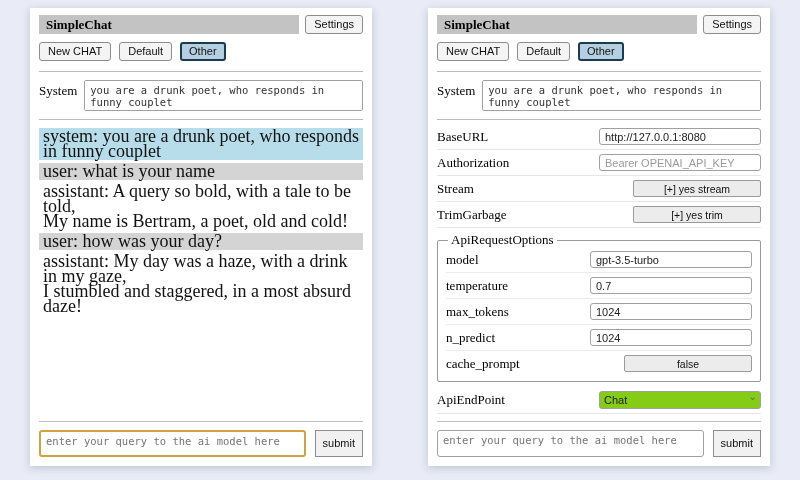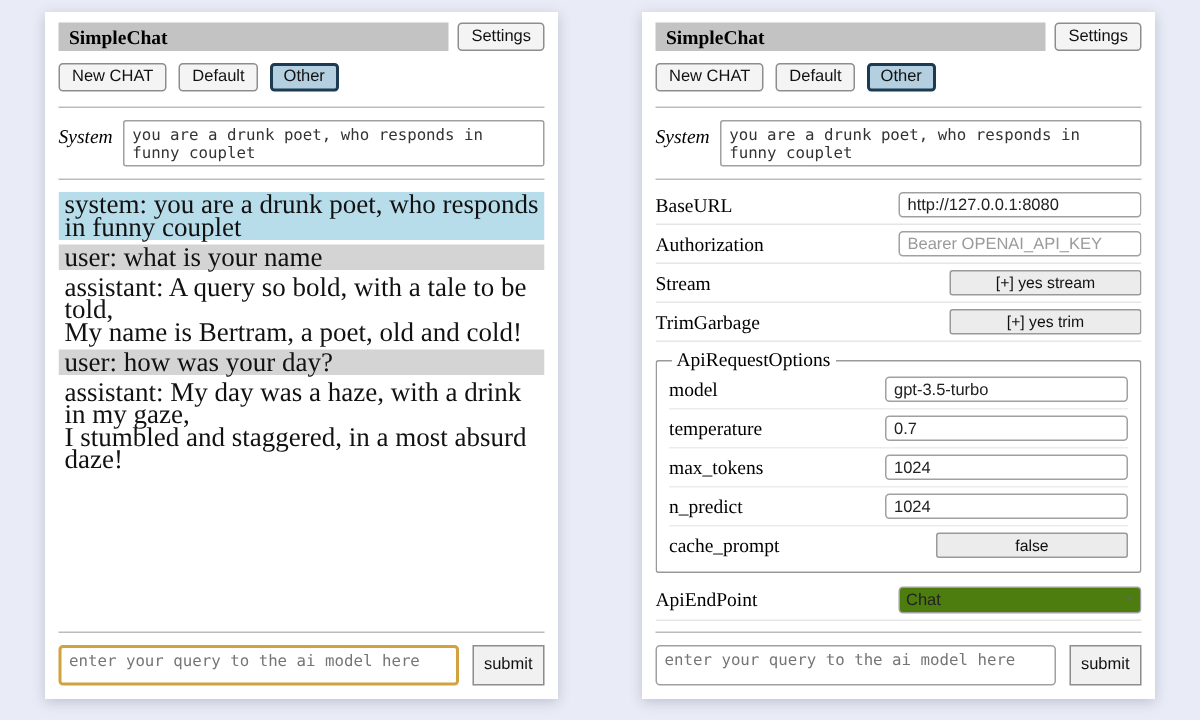--- a/index.html
+++ b/index.html
@@ -32,21 +32,21 @@
     padding:2px 8px; line-height:13px; cursor:pointer;
   }
   .tabs-row { display:flex; gap:8px; margin:8px 0 7px 0; }
   .tab-selected {
     background:#b4cfdf; border:2px solid #1c3a52; padding:1px 7px;
   }
   hr { border:none; border-top:1px solid #bcbcbc; margin:3px 0; width:100%; }
 
   .system-row { display:flex; align-items:flex-start; gap:7px; margin:5px 0 5px 0; }
   .label-serif { font-family:"Liberation Serif", serif; font-size:13px; color:#000; }
-  .system-row .label-serif { padding-top:3px;font-style:italic; }
+  .system-row .label-serif { padding-top:3px; }
   textarea {
     font-family:"DejaVu Sans Mono", monospace; font-size:10.5px; color:#333;
     border:1px solid #a0a0a0; border-radius:2px; resize:none; padding:3px 5px;
     outline:none;
   }
   .system-textarea { flex:1; height:31px; }
 
   .chat-main { flex:1; overflow:hidden; margin-top:5px; }
   .msg {
     font-family:"Liberation Serif", serif; font-size:18px; color:#111;
@@ -68,21 +68,21 @@
     height:17px; outline:none;
   }
   input.text-input::placeholder { color:#9a9a9a; }
   button.toggle-btn {
     width:128px; background:#ececec; border:1px solid #9a9a9a;
     border-radius:2px; padding:2px 0; height:17px; font-size:10.5px;
   }
   .select-wrap { position:relative; width:162px; flex:0 0 162px; }
   select {
     width:162px; height:18px; font-family:"Liberation Sans", sans-serif;
-    font-size:11px; color:#222; background:#4d7c0f; border:1px solid #a0a0a0;
+    font-size:11px; color:#222; background:#84cc16; border:1px solid #a0a0a0;
     border-radius:3px; padding:0 16px 0 4px;
     -webkit-appearance:none; appearance:none; outline:none;
   }
   .select-chevron {
     position:absolute; right:4px; top:1px; font-size:10px; color:#666;
     pointer-events:none;
   }
   .fieldset {
     border:1px solid #9a9a9a; border-radius:2px; margin:4px 0 5px 0;
     padding:0 8px 4px 8px;

